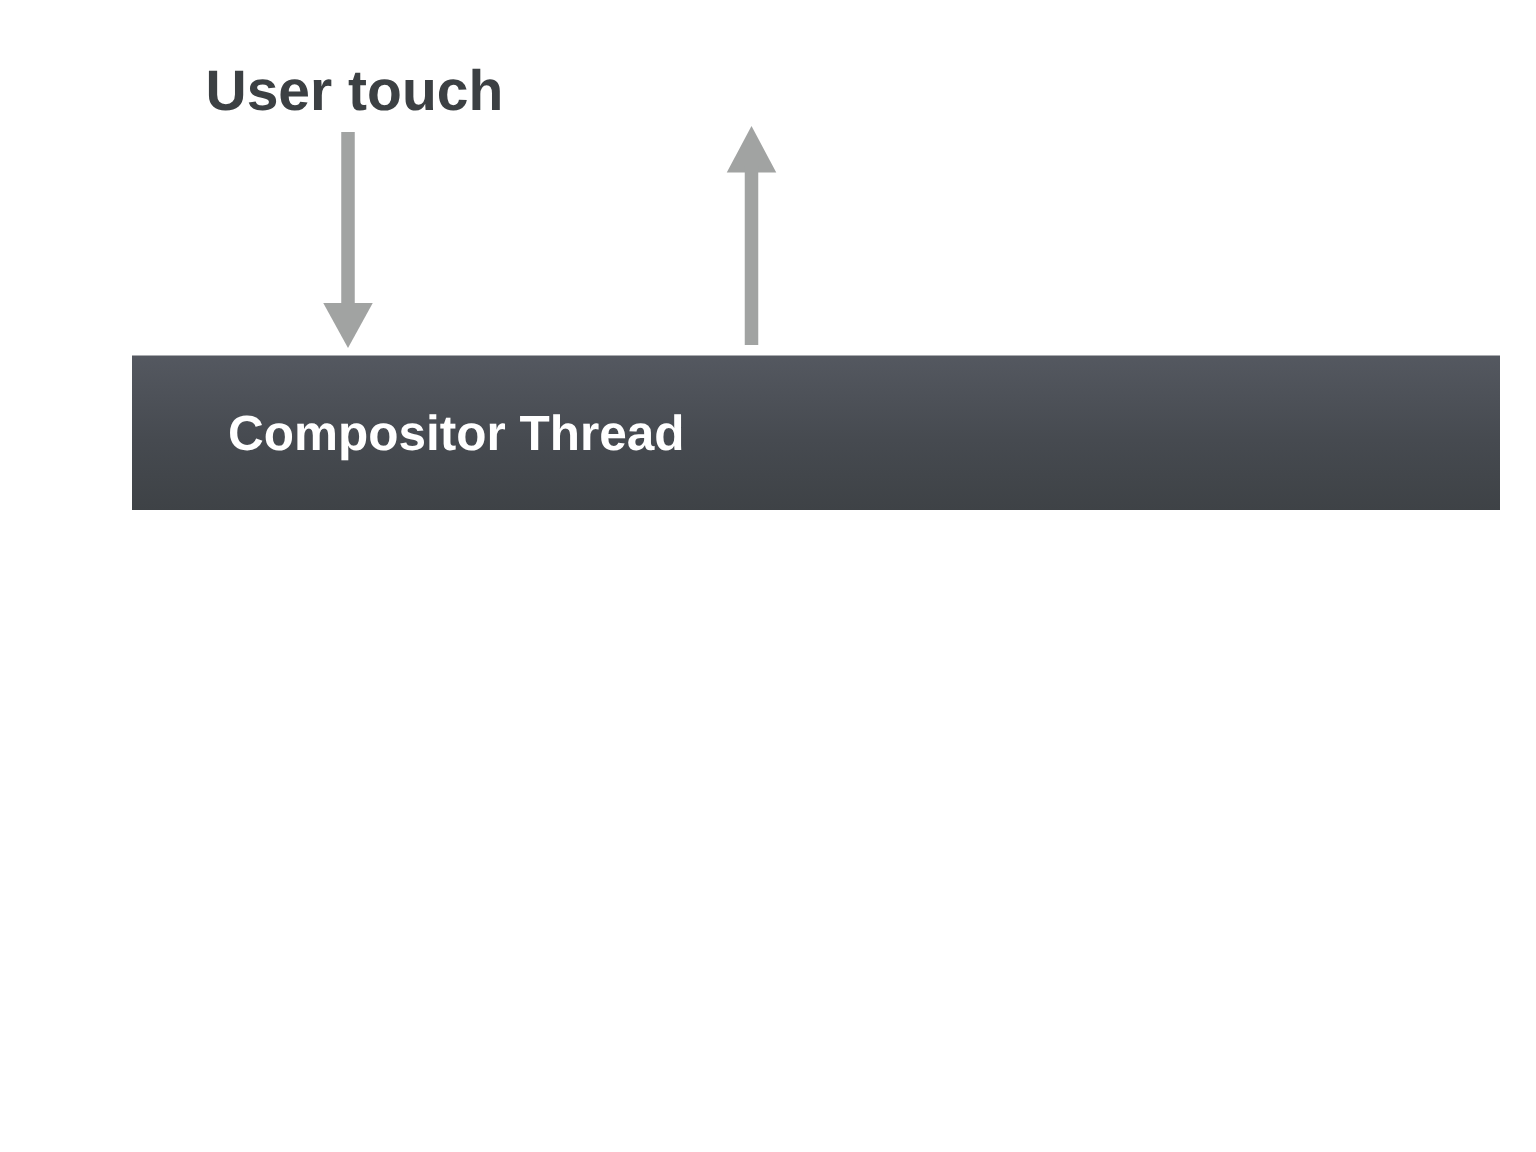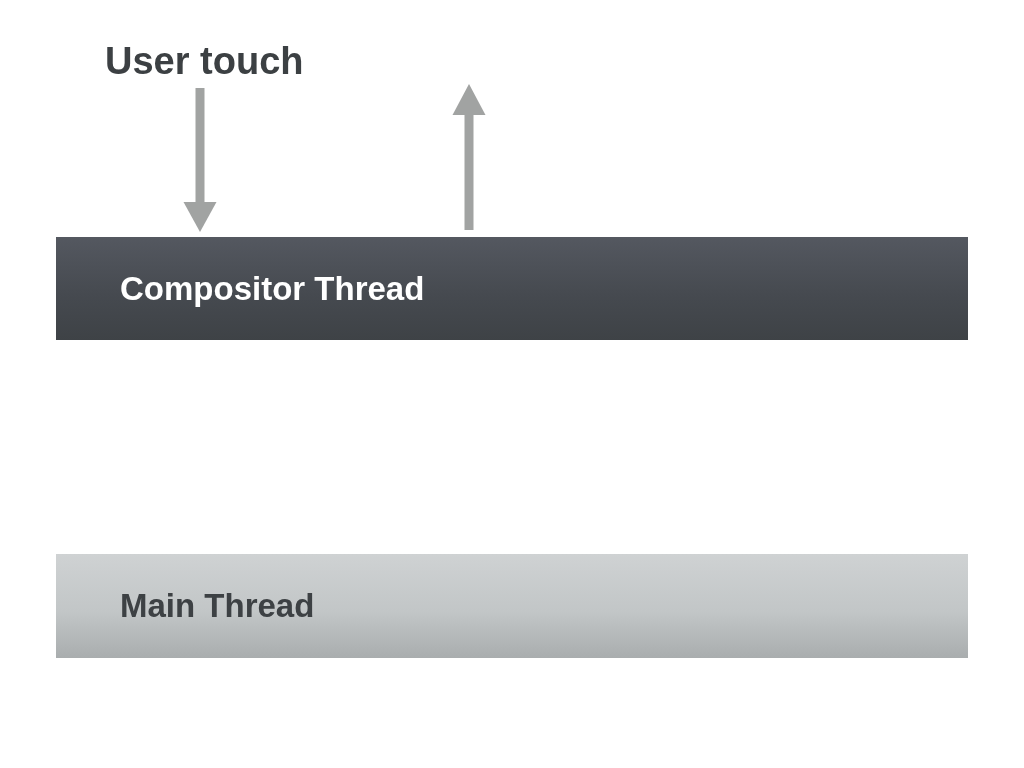--- a/index.html
+++ b/index.html
@@ -11,20 +11,21 @@
     height: 768px;
     background: #ffffff;
     font-family: "Liberation Sans", sans-serif;
     overflow: hidden;
     position: relative;
   }
   .slide {
     position: absolute;
     inset: 0;
     background: #ffffff;
+    margin-left: 32px;
   }
   .top-label {
     position: absolute;
     top: 40px;
     font-size: 38px;
     font-weight: bold;
     color: #3c4043;
     letter-spacing: 0px;
     white-space: nowrap;
   }
@@ -77,17 +78,14 @@
 
   <svg class="arrow-svg arrow-up" width="36" height="146" viewBox="0 0 36 146">
     <polygon points="18,0 34.5,31 1.5,31" fill="#a1a3a2"></polygon>
     <rect x="13.5" y="27" width="9" height="119" fill="#a1a3a2"></rect>
   </svg>
 
   <div class="bar bar-compositor">
     <span class="bar-label">Compositor Thread</span>
   </div>
 
-  <div class="bar bar-main">
-    <span class="bar-label">Main Thread</span>
-  </div>
 
 </div>
 
 </body></html>

